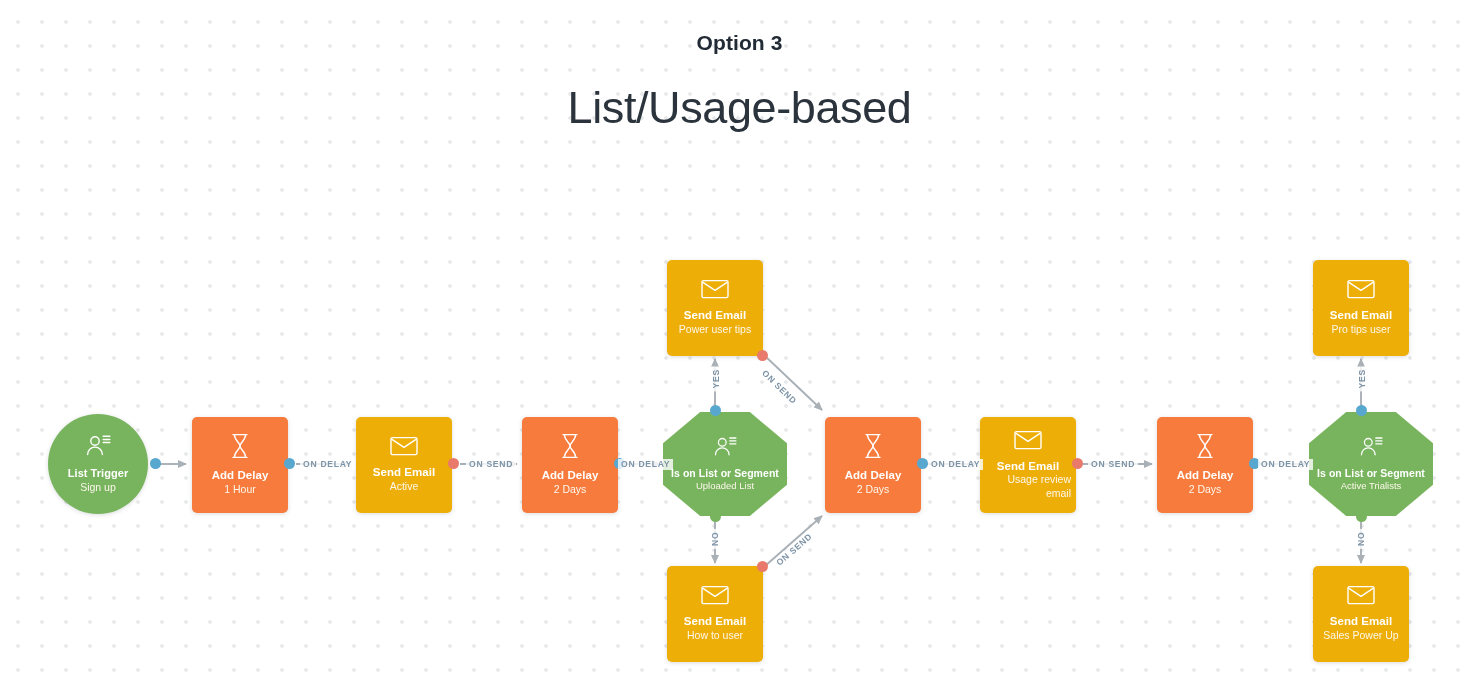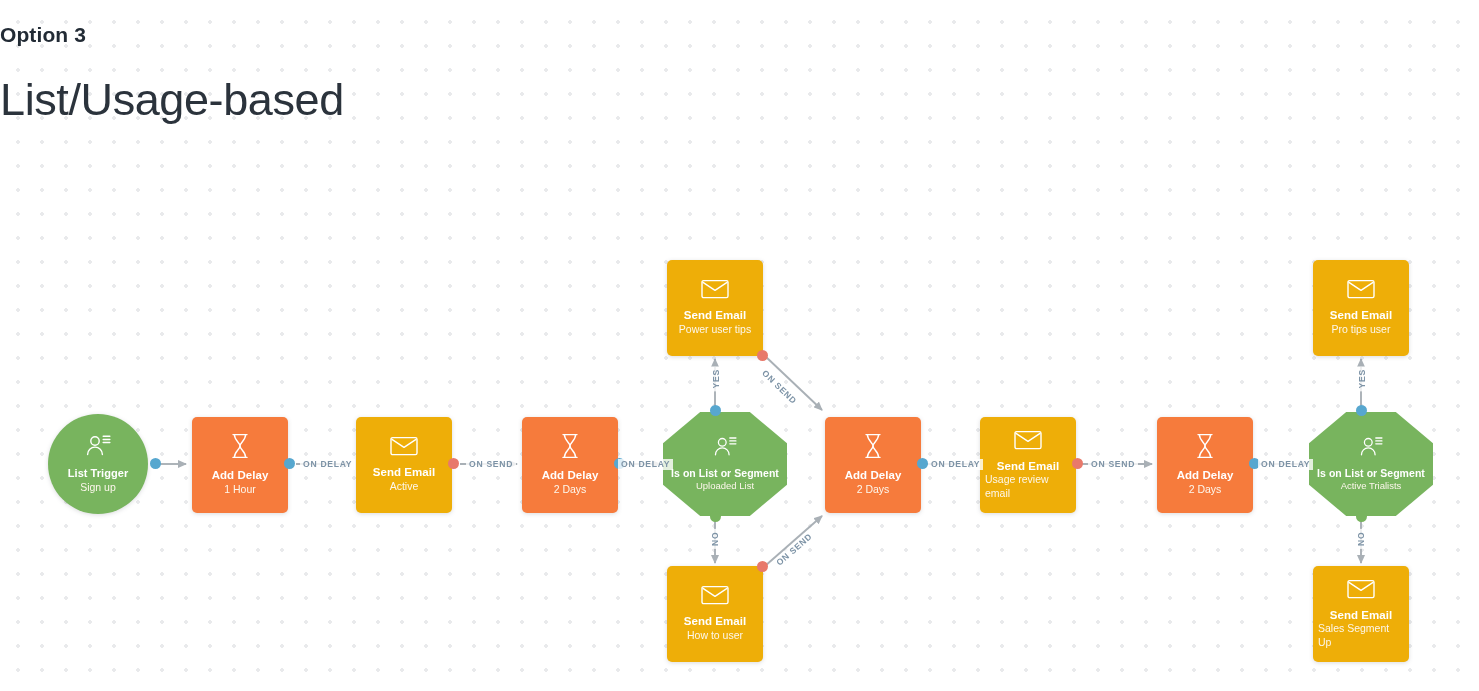--- a/index.html
+++ b/index.html
@@ -17,22 +17,22 @@
     background-position: 6px 10px;
     overflow: hidden;
     font-family: "Liberation Sans", sans-serif;
     -webkit-font-smoothing: antialiased;
   }
 
   
   #header {
     position: absolute;
     top: 0; left: 0; right: 0;
-    text-align: left;
-    padding-top: 22px;
+    text-align: center;
+    padding-top: 30px;
     z-index: 5;
   }
   #option-label {
     font-size: 21px;
     font-weight: bold;
     color: #222b35;
     letter-spacing: 0.1px;
     line-height: 1.2;
   }
   #main-title {
@@ -56,21 +56,21 @@
 
   
   .node {
     position: absolute;
     z-index: 3;
     display: flex;
     flex-direction: column;
     align-items: center;
     justify-content: center;
     box-sizing: border-box;
-    text-align: left;
+    text-align: right;
     color: #ffffff;
     filter: drop-shadow(0 1px 2px rgba(30,40,50,0.16));
   }
   .node .icon {
     display: block;
     margin-bottom: 9px;
     line-height: 0;
   }
   .node .n-title {
     font-size: 11.5px;
@@ -346,16 +346,16 @@
   </div>
 
   <div class="node shape-square" style="left:1313px; top:566px; background:#eeae08;">
     <span class="icon">
       <svg width="28" height="20" viewBox="0 0 28 20" fill="none" stroke="#ffffff" stroke-width="1.4" stroke-linejoin="round">
         <rect x="1" y="1.6" width="26" height="17" rx="1.6"></rect>
         <path d="M1.6 3.2 14 11.4 26.4 3.2"></path>
       </svg>
     </span>
     <div class="n-title">Send Email</div>
-    <div class="n-sub">Sales Segment Up</div>
+    <div class="n-sub">Sales Power Up</div>
   </div>
 
 </div>
 
 </body></html>

